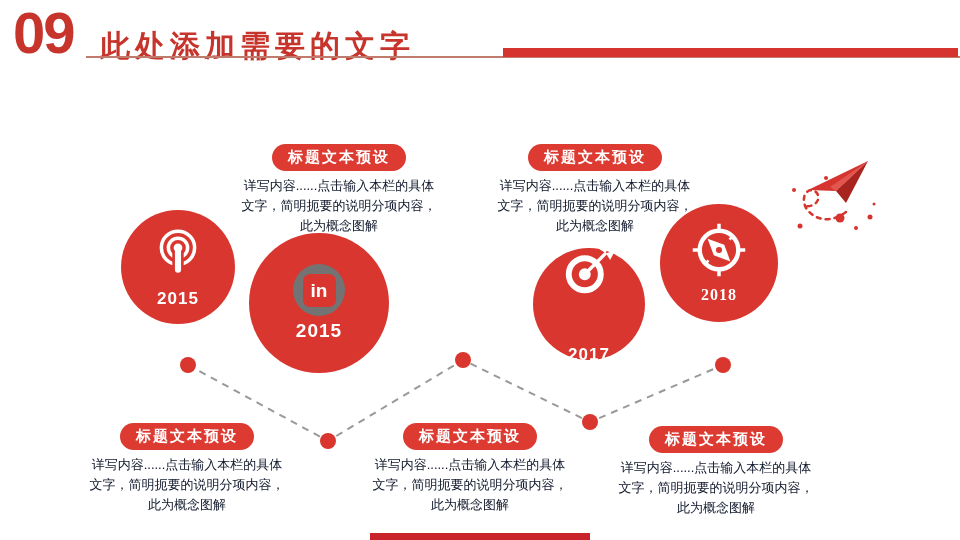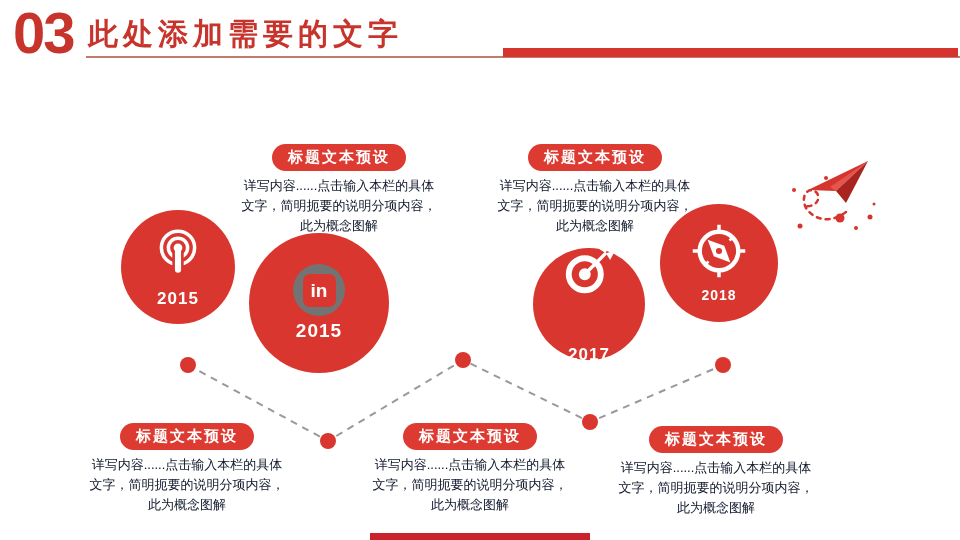--- a/index.html
+++ b/index.html
@@ -13,21 +13,21 @@
   }
   .slide { position: relative; width: 960px; height: 540px; }
 
   
   .slide-number {
     position: absolute; left: 13px; top: 4px;
     font-size: 58px; font-weight: bold; color: #c7342b;
     line-height: 1; letter-spacing: -2px;
   }
   .page-title {
-    position: absolute; left: 88px; top: 17px; margin: 0;
+    position: absolute; left: 88px; top: 17px; margin: 12px;
     font-size: 30px; font-weight: bold; color: #c7342b;
     letter-spacing: 5px; line-height: 1.1; white-space: nowrap;
   }
   .header-underline {
     position: absolute; left: 86px; top: 56px; width: 874px; height: 2px;
     background: #c07b6d;
   }
   .header-bar {
     position: absolute; left: 503px; top: 48px; width: 455px; height: 9px;
     background: #d5352e;
@@ -41,21 +41,21 @@
     align-items: center; justify-content: center;
   }
   .milestone .year { font-weight: bold; letter-spacing: 1px; }
   .m2014 { left: 121px; top: 210px; width: 114px; height: 114px; }
   .m2015 { left: 249px; top: 233px; width: 140px; height: 140px; }
   .m2016 { left: 405px; top: 206px; width: 114px; height: 114px; }
   .m2017 { left: 533px; top: 248px; width: 112px; height: 112px; gap: 40px; }
   .m2018 { left: 660px; top: 204px; width: 118px; height: 118px; }
   .m2014 .year, .m2016 .year, .m2017 .year { font-size: 17px; }
   .m2015 .year { font-size: 19px; }
-  .m2018 .year { font-size: 14px; }
+  .m2018 .year { font-size: 16px; font-family: Liberation Serif, serif; }
   .milestone .icon { display: block; margin-bottom: 4px; }
 
   
   .li-outer {
     width: 52px; height: 52px; border-radius: 50%; background: #737373;
     display: flex; align-items: center; justify-content: center;
   }
   .li-square {
     width: 33px; height: 33px; border-radius: 7px; background: #d8362e;
     display: flex; align-items: center; justify-content: center;
@@ -87,21 +87,21 @@
   .footer-bar {
     position: absolute; left: 370px; top: 533px; width: 220px; height: 7px;
     background: #c9242b;
   }
 </style>
 </head>
 <body>
 
 <div class="slide">
 
-  <div class="slide-number">03</div>
+  <div class="slide-number">09</div>
   <h1 class="page-title">此处添加需要的文字</h1>
   <div class="header-underline"></div>
   <div class="header-bar"></div>
 
   <svg class="zigzag" viewBox="0 0 960 540">
     <polyline points="188,365 328,441 463,360 590,422 723,365" fill="none" stroke="#999999" stroke-width="2" stroke-dasharray="7,6"></polyline>
     <circle cx="188" cy="365" r="8" fill="#d8362e"></circle>
     <circle cx="328" cy="441" r="8" fill="#d8362e"></circle>
     <circle cx="463" cy="360" r="8" fill="#d8362e"></circle>
     <circle cx="590" cy="422" r="8" fill="#d8362e"></circle>

